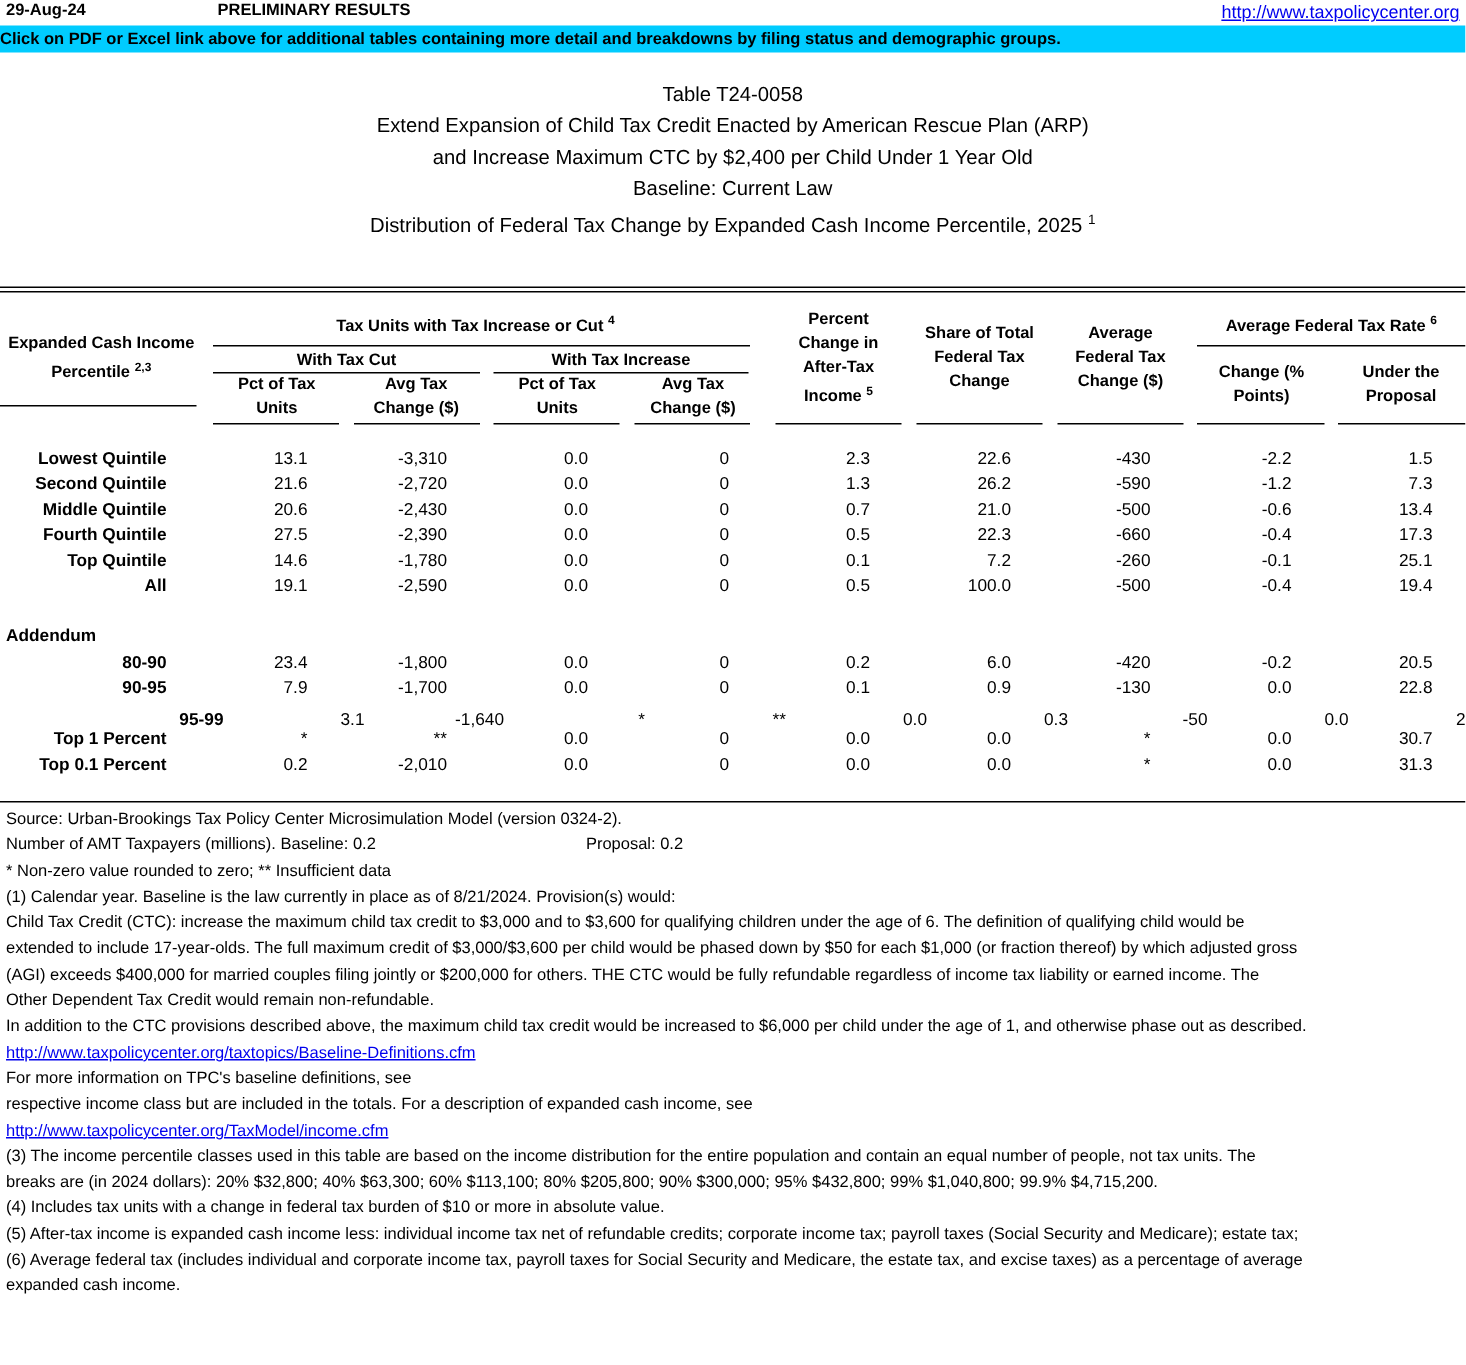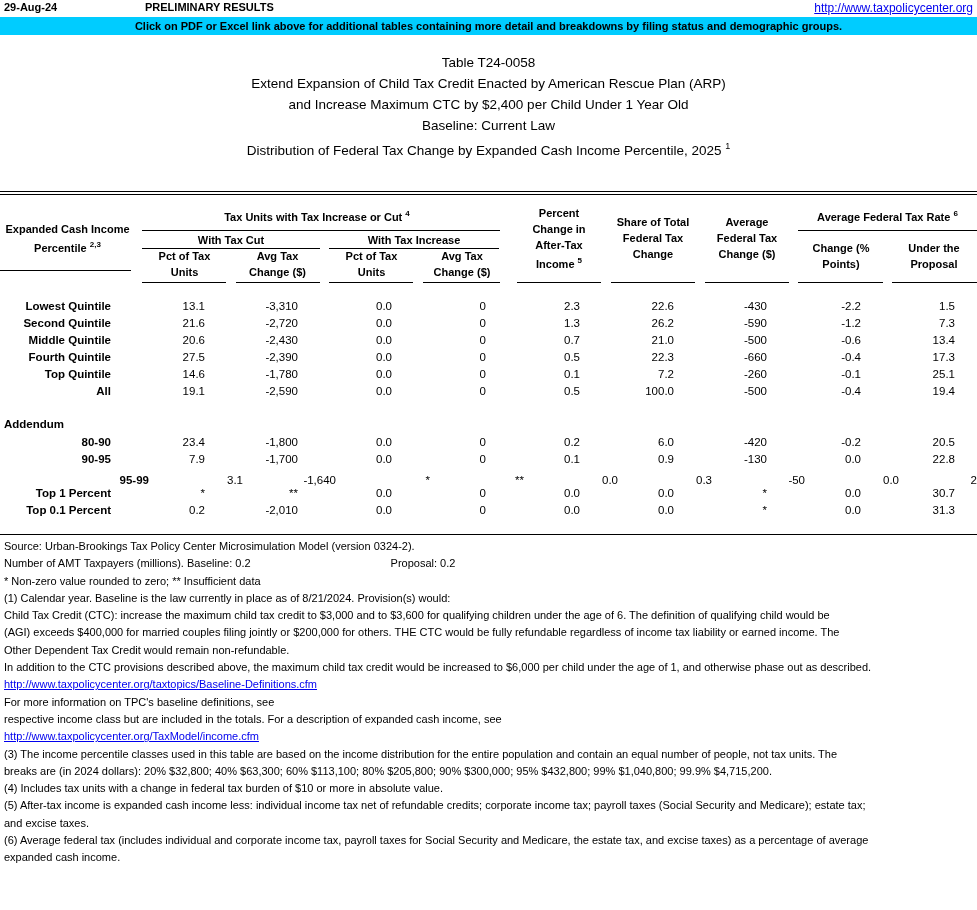--- a/index.html
+++ b/index.html
@@ -3,21 +3,21 @@
 <meta charset="utf-8">
 <style>
   html, body { margin: 0; padding: 0; background: #ffffff; }
   body { width: 977px; height: 910px; position: relative; overflow: hidden;
          font-family: "Liberation Sans", "DejaVu Sans", sans-serif; color: #000; }
   .topbar { position: absolute; left: 0; top: 0; width: 977px; height: 15px; font-size: 11px; font-weight: bold; }
   .topbar .date { position: absolute; left: 4px; top: 1px; }
   .topbar .prelim { position: absolute; left: 145px; top: 1px; }
   .topbar .link { position: absolute; right: 4px; top: 1px; font-weight: normal; color: #0000ee; text-decoration: underline; font-size: 12px; }
   .banner { position: absolute; left: 0; top: 17px; width: 977px; height: 18px; background: #00ccff;
-            font-size: 11px; font-weight: bold; text-align: center; line-height: 18px; }
+            font-size: 11px; font-weight: bold; text-align: left; line-height: 18px; }
   .titles { position: absolute; left: 0; top: 52px; width: 977px; text-align: center; font-weight: normal; font-size: 13.5px; line-height: 21px; }
   .titles sup { font-size: 9px; }
   .rule-double { position: absolute; left: 0; top: 191px; width: 977px; height: 4px; border-top: 1.5px solid #000; border-bottom: 1.5px solid #000; box-sizing: border-box; }
   .hdr { position: absolute; font-size: 11px; font-weight: bold; text-align: center; line-height: 16px; }
   .hdr sup { font-size: 8px; }
   .hline { position: absolute; height: 0; border-top: 1.5px solid #000; }
   .row { position: absolute; left: 0; width: 977px; height: 17px; font-size: 11.5px; line-height: 17px; }
   .row .lbl { position: absolute; right: calc(977px - 111px); font-weight: bold; white-space: nowrap; }
   .cell { position: absolute; text-align: right; white-space: nowrap; }
   .addendum { position: absolute; left: 4px; top: 418px; font-size: 11.5px; font-weight: bold; }
@@ -258,27 +258,27 @@
 </div>
 
 <div class="rule-bottom"></div>
 
 <div class="notes">
   <div>Source: Urban-Brookings Tax Policy Center Microsimulation Model (version 0324-2).</div>
   <div><span>Number of AMT Taxpayers (millions).  Baseline: 0.2</span><span class="spacer"></span><span>Proposal: 0.2</span></div>
   <div>* Non-zero value rounded to zero; ** Insufficient data</div>
   <div>(1) Calendar year. Baseline is the law currently in place as of 8/21/2024. Provision(s) would:</div>
   <div>Child Tax Credit (CTC): increase the maximum child tax credit to $3,000 and to $3,600 for qualifying children under the age of 6. The definition of qualifying child would be</div>
+  <div>extended to include 17-year-olds. The full maximum credit of $3,000/$3,600 per child would be phased down by $50 for each $1,000 (or fraction thereof) by which adjusted gross</div>
   <div>(AGI) exceeds $400,000 for married couples filing jointly or $200,000 for others. THE CTC would be fully refundable regardless of income tax liability or earned income. The</div>
   <div>Other Dependent Tax Credit would remain non-refundable.</div>
   <div>In addition to the CTC provisions described above, the maximum child tax credit would be increased to $6,000 per child under the age of 1, and otherwise phase out as described.</div>
   <div><a>http://www.taxpolicycenter.org/taxtopics/Baseline-Definitions.cfm</a></div>
   <div>For more information on TPC's baseline definitions, see</div>
   <div>respective income class but are included in the totals. For a description of expanded cash income, see</div>
   <div><a>http://www.taxpolicycenter.org/TaxModel/income.cfm</a></div>
   <div>(3) The income percentile classes used in this table are based on the income distribution for the entire population and contain an equal number of people, not tax units. The</div>
   <div>breaks are (in 2024 dollars): 20% $32,800; 40% $63,300; 60% $113,100; 80% $205,800; 90% $300,000; 95% $432,800; 99% $1,040,800; 99.9% $4,715,200.</div>
   <div>(4) Includes tax units with a change in federal tax burden of $10 or more in absolute value.</div>
   <div>(5) After-tax income is expanded cash income less: individual income tax net of refundable credits; corporate income tax; payroll taxes (Social Security and Medicare); estate tax;</div>
-  <div>and excise taxes.</div>
   <div>(6) Average federal tax (includes individual and corporate income tax, payroll taxes for Social Security and Medicare, the estate tax, and excise taxes) as a percentage of average</div>
   <div>expanded cash income.</div>
 </div>
 
 </body></html>

